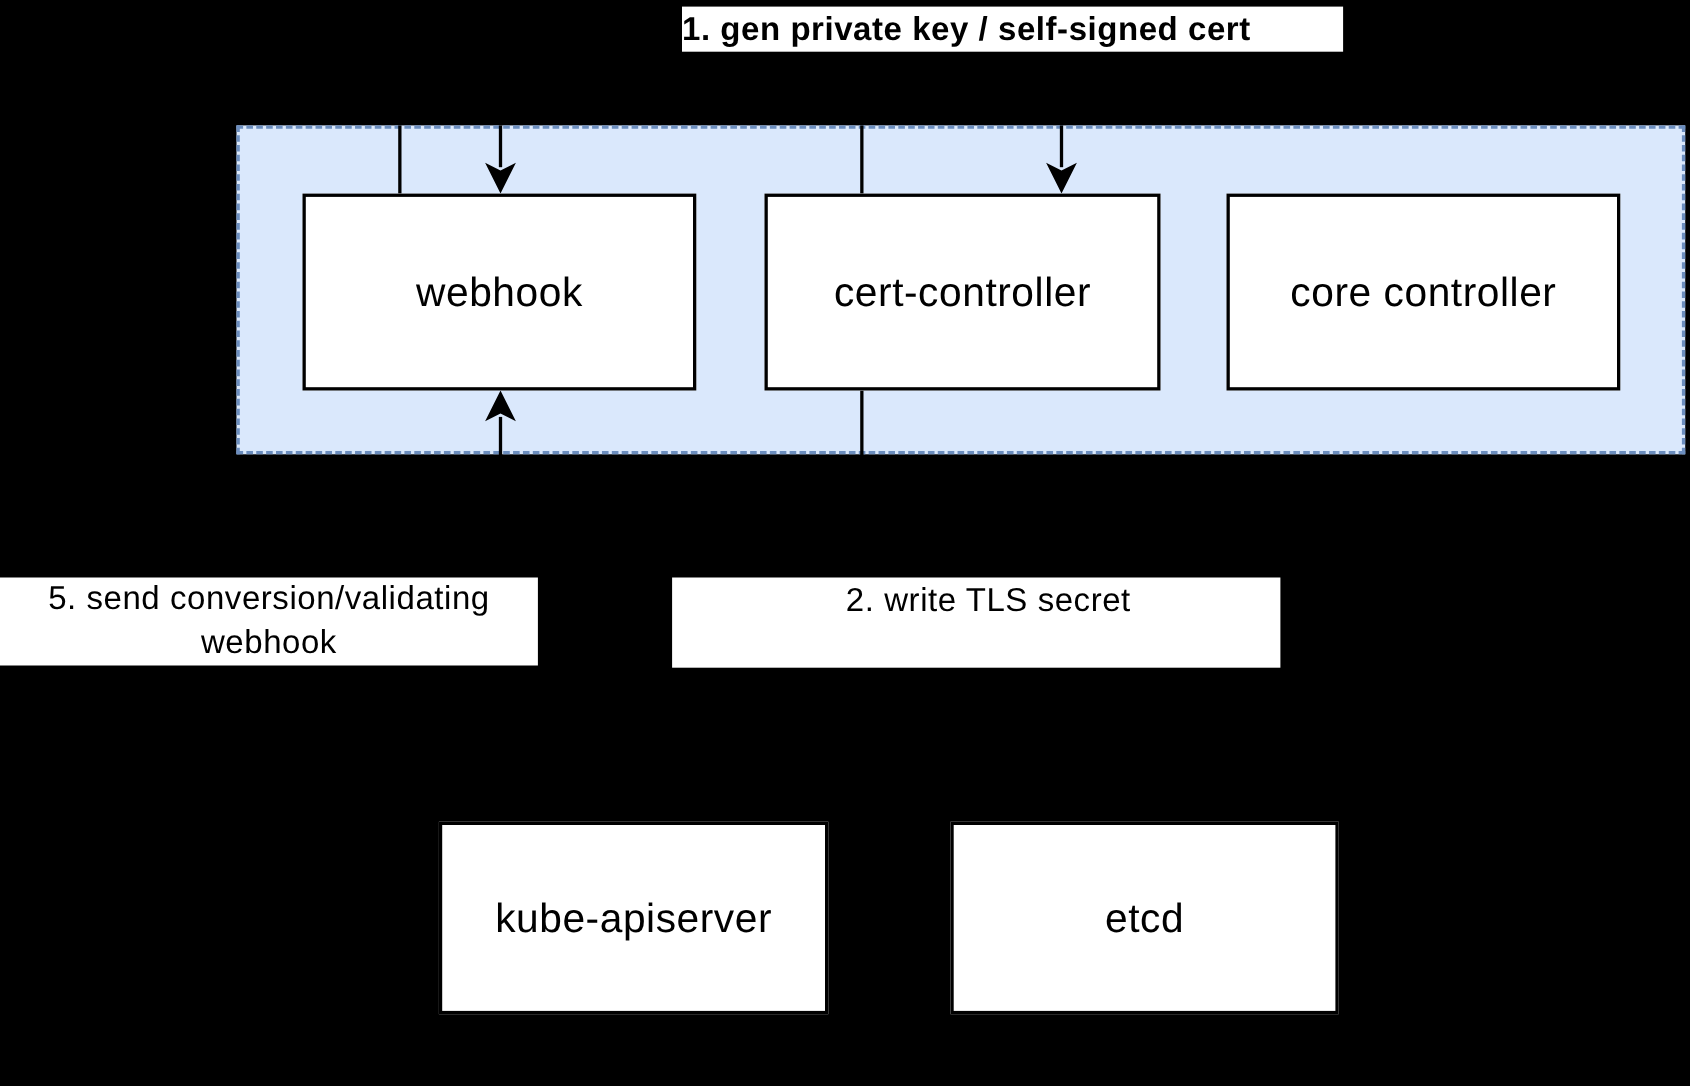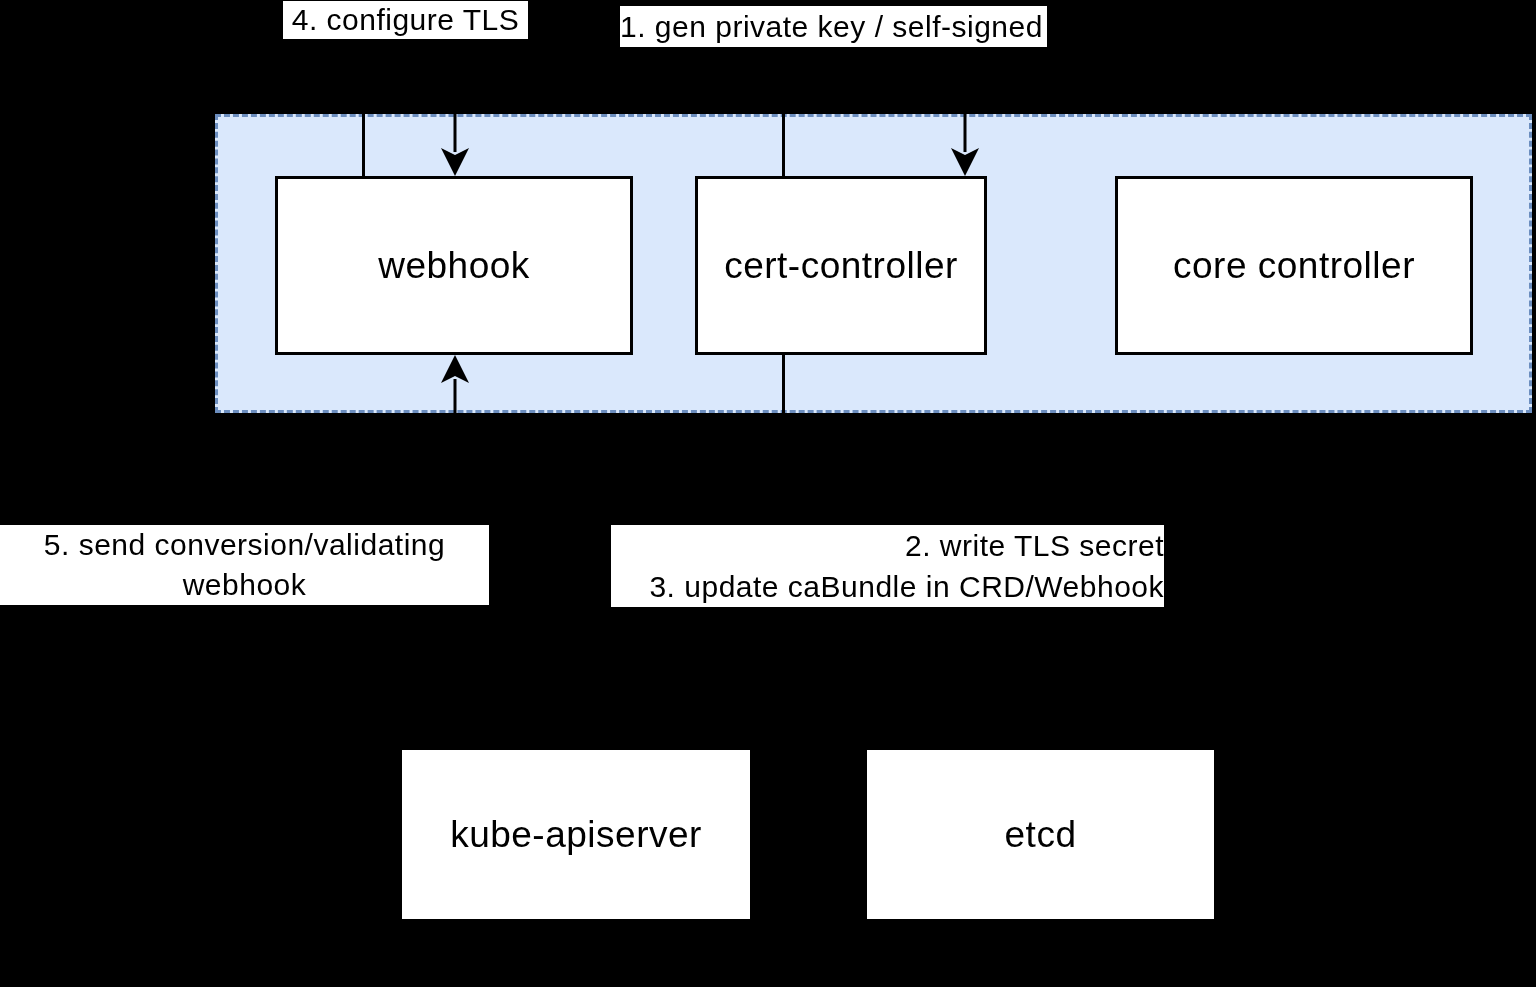--- a/index.html
+++ b/index.html
@@ -40,49 +40,49 @@
     border: 3px solid var(--node-stroke);
     display: flex; align-items: center; justify-content: center;
     color: var(--text-color);
     font-size: 37px;
     text-align: center;
     letter-spacing: 0.5px;
   }
   .node.borderless { border-color: var(--node-stroke); justify-content: center; }
 
   .node-webhook        { left: 275px; top: 176px; width: 358px; height: 179px; }
-  .node-cert-controller{ left: 695px; top: 176px; width: 292px; height: 179px; }
+  .node-cert-controller{ left: 695px; top: 176px; width: 360px; height: 179px; }
   .node-core-controller{ left: 1115px; top: 176px; width: 358px; height: 179px; text-align: right; }
   .node-kube-apiserver { left: 399px; top: 747px; width: 354px; height: 175px; }
   .node-etcd           { left: 864px; top: 747px; width: 353px; height: 175px; }
 
   .annotation {
     position: absolute;
     background: var(--node-fill);
     color: var(--text-color);
     font-size: 30px;
     line-height: 40px;
     letter-spacing: 0.5px;
     white-space: nowrap;
   }
   .annotation-step4 {
     left: 283px; top: 1px; width: 245px; height: 38px;
     line-height: 38px; text-align: center;
   }
   .annotation-step1 {
-    left: 620px; top: 6px; width: 427px; height: 41px;
-    line-height: 41px; text-align: left;
+    left: 620px; top: 6px; width: 601px; height: 41px;
+    line-height: 41px; text-align: left; font-weight: bold;
   }
   .annotation-step5 {
     left: 0px; top: 525px; width: 489px; height: 80px;
     text-align: center;
   }
   .annotation-steps23 {
     left: 611px; top: 525px; width: 553px; height: 82px;
-    text-align: right; padding-left: 22px;
+    text-align: center; padding-left: 22px;
     line-height: 41px;
   }
 </style>
 </head>
 <body>
 
 <div class="stage">
 
   <div class="group-box"></div>
 
@@ -114,28 +114,24 @@
     <span>core controller</span>
   </div>
 
   <div class="node borderless node-kube-apiserver">
     <span>kube-apiserver</span>
   </div>
   <div class="node borderless node-etcd">
     <span>etcd</span>
   </div>
 
-  <div class="annotation annotation-step4">
-    <span>4. configure TLS</span>
-  </div>
   <div class="annotation annotation-step1">
     <span>1. gen private key / self-signed cert</span>
   </div>
   <div class="annotation annotation-step5">
     <div>5. send conversion/validating</div>
     <div>webhook</div>
   </div>
   <div class="annotation annotation-steps23">
     <div>2. write TLS secret</div>
-    <div>3. update caBundle in CRD/Webhook</div>
   </div>
 
 </div>
 
 </body></html>

